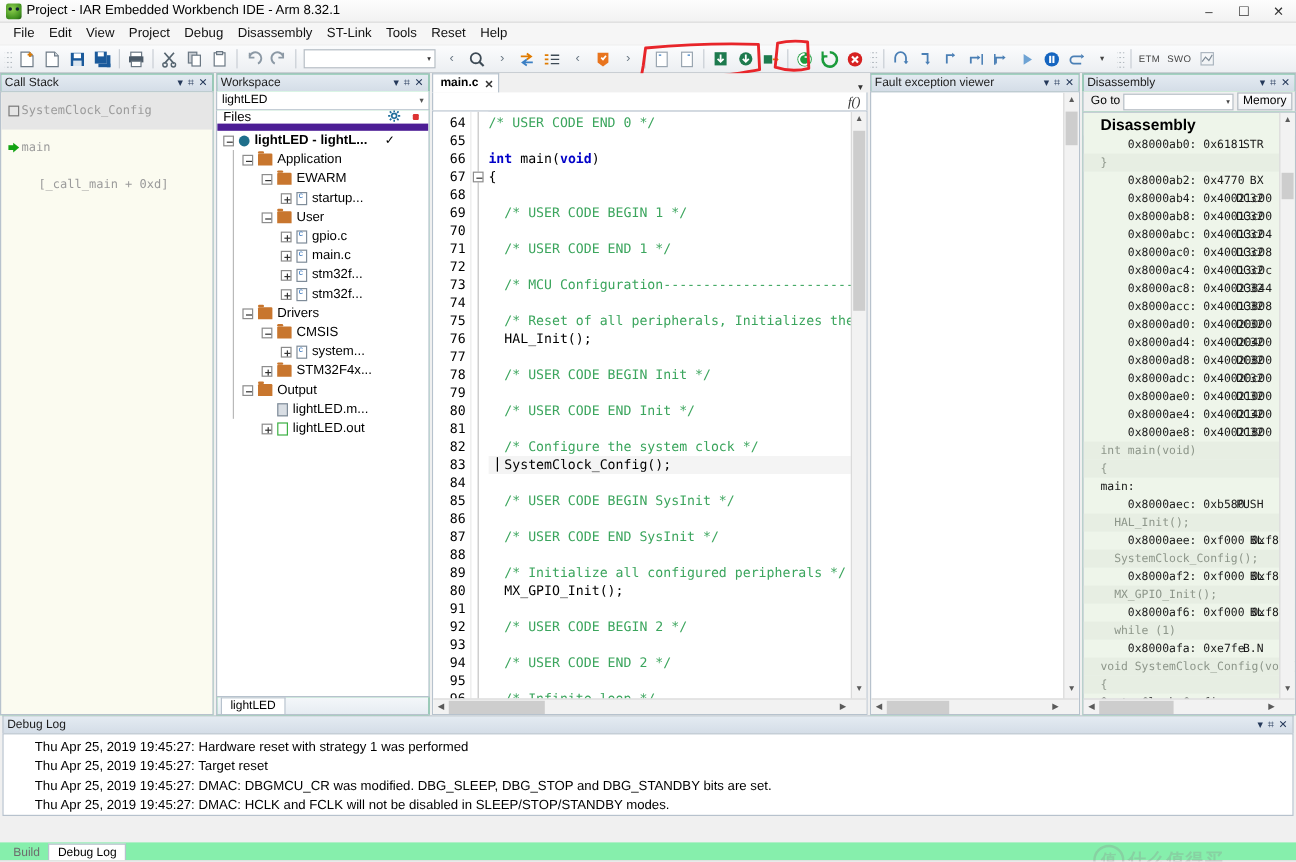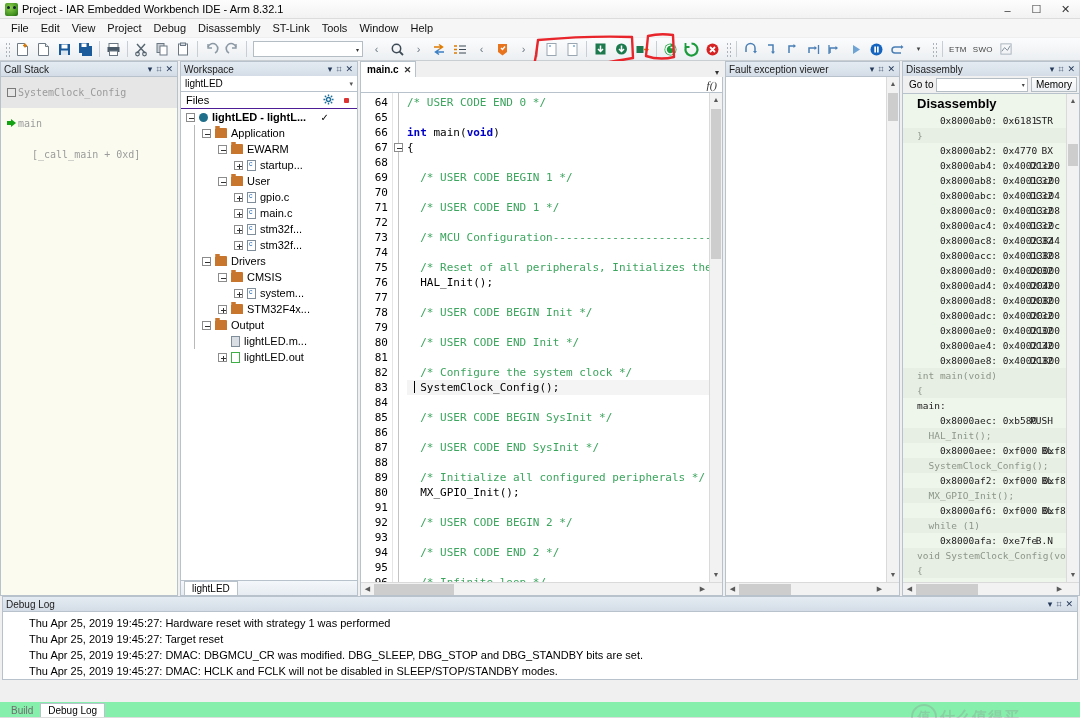--- a/index.html
+++ b/index.html
@@ -63,21 +63,21 @@
   .cs-ic{width:13px;display:flex;align-items:center;justify-content:center;}
   .arrow-green{width:9px;height:9px;position:relative;}
   .arrow-green:before{content:"";position:absolute;left:0;top:2px;width:5px;height:4px;background:#13a313;}
   .arrow-green:after{content:"";position:absolute;left:4px;top:0;width:0;height:0;border-left:5px solid #13a313;border-top:4px solid transparent;border-bottom:4px solid transparent;}
   .ret-ic{width:9px;height:9px;border:1px solid #7a7a7a;position:relative;}
 
   
   #workspace{width:178px;margin-left:2px;}
   #ws-combo{height:16px;background:#fff;border:1px solid #b7c2cd;border-top:none;display:flex;align-items:center;padding-left:4px;font-size:10px;}
   #ws-combo .arrow{margin-left:auto;margin-right:4px;font-size:7px;color:#555;}
-  #ws-head{height:17px;background:#fff;border-bottom:1px solid #4c1d95;display:flex;align-items:center;padding-left:5px;font-size:11px;}
+  #ws-head{height:17px;background:#fff;border-bottom:6px solid #4c1d95;display:flex;align-items:center;padding-left:5px;font-size:11px;}
   #ws-head .gear{margin-left:auto;margin-right:10px;}
   #ws-head .dot{width:5px;height:5px;background:#d33;border-radius:1px;margin-right:8px;}
   .tree{font-size:11px;}
   .trow{height:16px;display:flex;align-items:center;white-space:nowrap;position:relative;}
   .tbox{width:9px;height:9px;border:1px solid #8c8c8c;background:#fff;position:relative;flex:0 0 auto;font-size:0;}
   .tbox:before{content:"";position:absolute;left:2px;top:4px;width:5px;height:1px;background:#333;}
   .tbox.plus:after{content:"";position:absolute;left:4px;top:2px;width:1px;height:5px;background:#333;}
   .folder{width:12px;height:10px;background:#c8762e;border-radius:1px 1px 0 0;position:relative;flex:0 0 auto;}
   .folder:before{content:"";position:absolute;left:0;top:-2px;width:5px;height:2px;background:#c8762e;border-radius:1px;}
   .docic{width:9px;height:11px;background:#fff;border:1px solid #7f8c99;position:relative;flex:0 0 auto;}
@@ -168,21 +168,21 @@
 
 <div id="menubar">
     <span class="mi">File</span>
     <span class="mi">Edit</span>
     <span class="mi">View</span>
     <span class="mi">Project</span>
     <span class="mi">Debug</span>
     <span class="mi">Disassembly</span>
     <span class="mi">ST-Link</span>
     <span class="mi">Tools</span>
-    <span class="mi">Window</span>
+    <span class="mi">Reset</span>
     <span class="mi">Help</span>
   </div>
 
 <div id="toolbar">
   <div class="tb-grip"></div>
   <div class="tbi">
     <svg width="15" height="15" viewBox="0 0 15 15">
         <path d="M2.5 1.5h7l3 3v9h-10z" fill="#fff" stroke="#6e7b87"></path>
         <path d="M9.5 1.5v3h3" fill="#e3e8ee" stroke="#6e7b87"></path>
         <path d="M10 1.5v4M8 3.5h4" stroke="#e07b00" stroke-width="1.3"></path>

